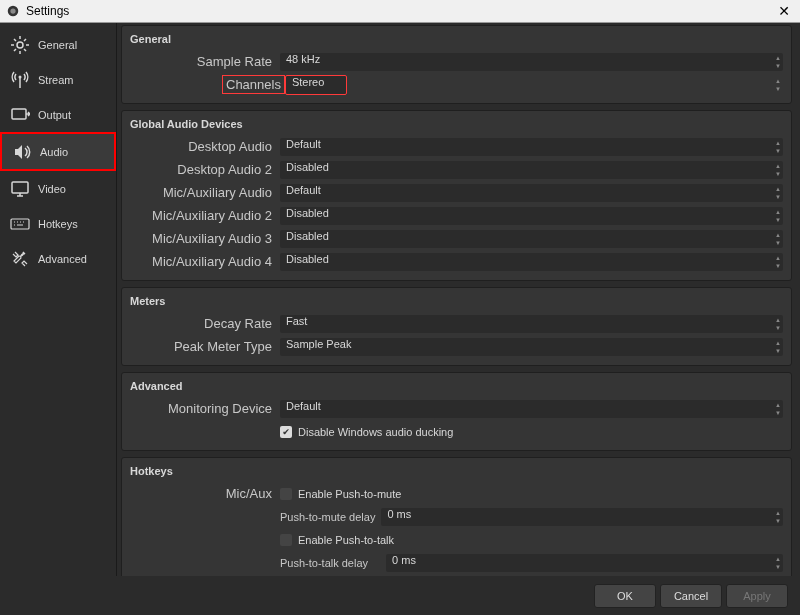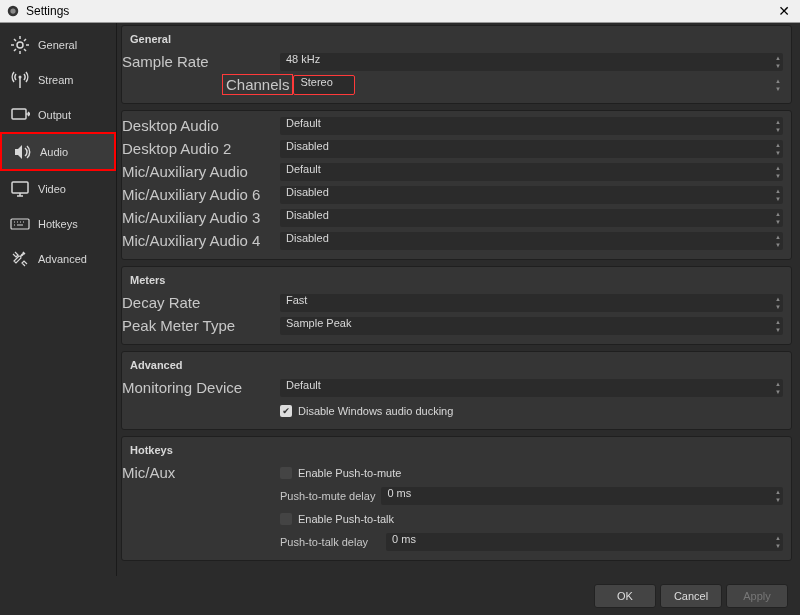--- a/index.html
+++ b/index.html
@@ -10,21 +10,21 @@
   .body{display:flex;height:553px;background:#2b2b2b}
   .sidebar{width:116px;background:#2b2b2b;border-right:1px solid #1a1a1a;padding-top:4px}
   .sb-item{display:flex;align-items:center;gap:8px;height:35px;padding-left:10px;cursor:pointer}
   .sb-item.selected{background:#3a3a3a}
   .sb-item .ic{width:20px;height:20px;display:flex;align-items:center;justify-content:center}
   .sb-item .ic svg{stroke:#d8d8d8;fill:none}
   .main{flex:1;overflow-y:auto;padding:2px 8px 4px 4px}
   .group{border:1px solid #1f1f1f;background:#353535;border-radius:3px;margin-bottom:6px;padding:4px 0 6px 0}
   .group-title{font-weight:600;font-size:11px;padding:3px 8px 6px 8px;color:#d8d8d8}
   .row{display:flex;align-items:center;height:21px;margin-bottom:2px}
-  .row .lbl{width:150px;padding-right:8px;color:#c8c8c8;font-size:15px}
+  .row .lbl{width:150px;text-align:right;padding-right:8px;color:#c8c8c8;font-size:13px}
   .row .val{flex:1;height:18px;background:#2b2b2b;border-radius:2px;display:flex;padding:0 6px;color:#d8d8d8;font-size:11px;position:relative;margin-right:8px}
   .spin{position:absolute;right:2px;top:1px;display:flex;flex-direction:column;gap:0;font-size:6px;color:#888;line-height:8px}
   .chk{width:12px;height:12px;background:#ddd;border-radius:2px;display:inline-flex;align-items:center;justify-content:center;color:#333;font-size:9px;margin-right:6px}
   .chk.off{background:#444}
   .footer{height:40px;display:flex;align-items:center;justify-content:flex-end;padding:0 12px;gap:4px;background:#2b2b2b}
   .btn{min-width:60px;height:22px;background:#444;border:1px solid #222;border-radius:3px;display:flex;align-items:center;justify-content:center;cursor:pointer;font-size:11px;color:#ddd}
   .btn.disabled{color:#777}
   .main::-webkit-scrollbar{width:12px}
   .main::-webkit-scrollbar-track{background:#2b2b2b}
   .main::-webkit-scrollbar-thumb{background:#555;border-radius:2px}
@@ -130,20 +130,21 @@
         <div class="val hl-val" style="flex:0 0 48px">
             <span>Stereo</span>
           </div>
         <div class="val" style="background:transparent">
             <span class="spin">▲<br>▼</span>
           </div>
       </div>
     </div>
 
     <div class="group">
+      <div class="group-title">Global Audio Devices</div>
       <div id="dev-rows">
           <div class="row">
             <div class="lbl">Desktop Audio</div>
             <div class="val">
               <span>Default</span>
               <span class="spin">▲<br>▼</span>
             </div>
           </div>
           <div class="row">
             <div class="lbl">Desktop Audio 2</div>
@@ -153,21 +154,21 @@
             </div>
           </div>
           <div class="row">
             <div class="lbl">Mic/Auxiliary Audio</div>
             <div class="val">
               <span>Default</span>
               <span class="spin">▲<br>▼</span>
             </div>
           </div>
           <div class="row">
-            <div class="lbl">Mic/Auxiliary Audio 6</div>
+            <div class="lbl">Mic/Auxiliary Audio 2</div>
             <div class="val">
               <span>Disabled</span>
               <span class="spin">▲<br>▼</span>
             </div>
           </div>
           <div class="row">
             <div class="lbl">Mic/Auxiliary Audio 3</div>
             <div class="val">
               <span>Disabled</span>
               <span class="spin">▲<br>▼</span>

